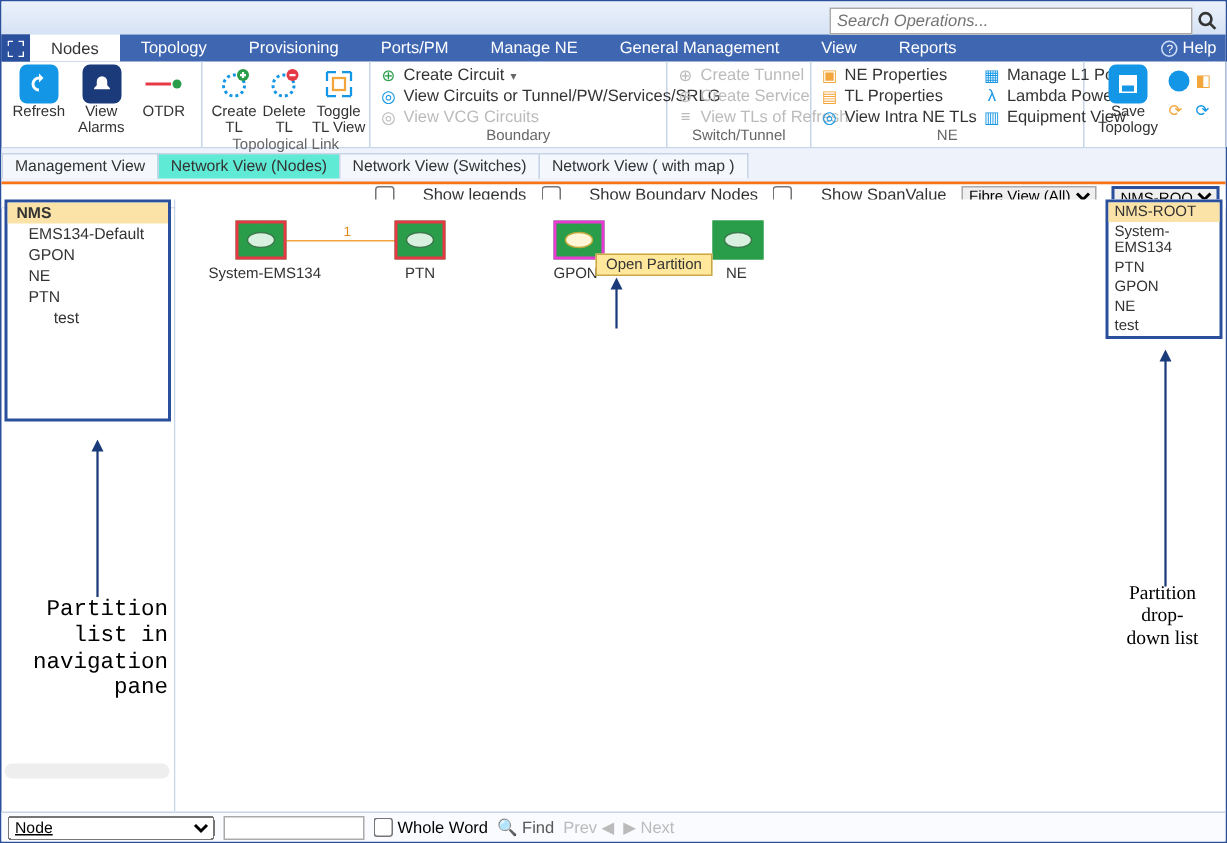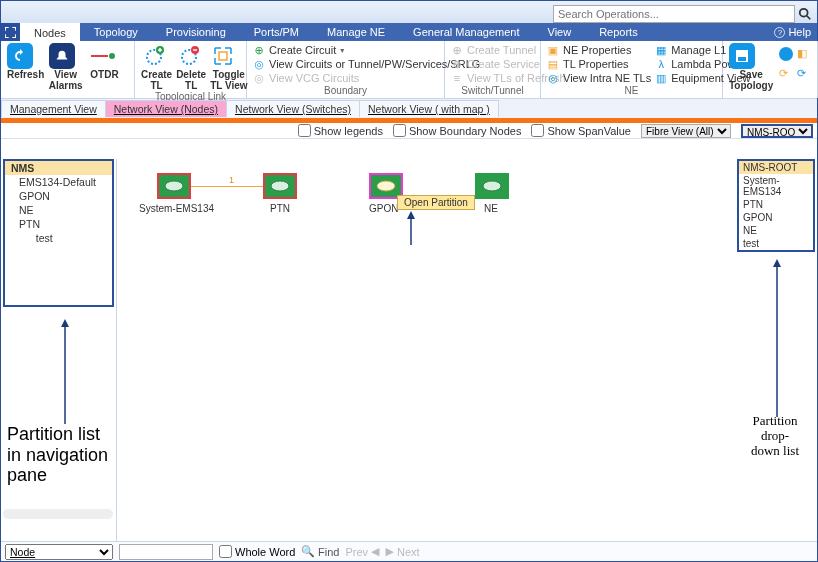--- a/index.html
+++ b/index.html
@@ -4,82 +4,82 @@
 <style>
   * { box-sizing: border-box; margin: 0; padding: 0; font-family: Arial, sans-serif; font-size: 11px; }
   body { width: 818px; height: 562px; overflow: hidden; background: #fff; position: relative; }
 
   .outer-border { width:818px; height:562px; border:1px solid #2a4f9c; position:relative; background:#fff; }
 
   
   .titlebar { height:22px; background:linear-gradient(#eaf1fb,#d6e3f5); display:flex; align-items:flex-end; }
   .title-tab { margin-left:22px; padding:2px 18px; background:#fff; border:1px solid #8aa8d8; border-bottom:none; border-radius:3px 3px 0 0; font-size:11px; color:#333; }
   .search-wrap { margin-left:auto; display:flex; align-items:center; padding-right:2px; }
-  .search-input { width:242px; height:18px; padding:1px 4px; color:#999; border:1px solid #aaa; background:#fff; }
+  .search-input { width:242px; height:18px; padding:1px 4px; font-style:italic; color:#999; border:1px solid #aaa; background:#fff; }
   .search-btn { width:20px; height:18px; display:flex; align-items:center; justify-content:center; font-size:14px; font-weight:bold; }
 
   
   .menubar { height:18px; background:#3f66b0; display:flex; align-items:stretch; color:#fff; }
   .menu-fs { width:19px; background:#2a4f9c; display:flex; align-items:center; justify-content:center; }
   .menu-fs svg { width:11px; height:11px; fill:#fff; }
   .menu-item { padding:2px 14px; font-size:11px; display:flex; align-items:center; cursor:default; }
   .menu-item.active { background:#fff; color:#333; border-top:1px solid #fff; }
   .help { margin-left:auto; padding:2px 6px; font-size:11px; display:flex; align-items:center; gap:3px; }
 
   
   .ribbon { height:58px; border-bottom:1px solid #c8d4e8; display:flex; }
   .rgroup { border-right:1px solid #c8d4e8; display:flex; flex-direction:column; padding:2px 6px 0; }
   .rgroup-body { display:flex; flex:1; gap:4px; align-items:flex-start; }
   .rgroup-label { height:13px; font-size:10px; text-align:center; color:#666; }
-  .big-btn { width:40px; display:flex; flex-direction:column; align-items:flex-start; gap:1px;font-weight:bold; }
+  .big-btn { width:40px; display:flex; flex-direction:column; align-items:center; gap:1px; }
   .big-btn .ic { width:26px; height:26px; border-radius:5px; display:flex; align-items:center; justify-content:center; }
   .big-btn .lbl { font-size:10px; text-align:center; line-height:1.05; color:#333; }
   .sm-row { height:14px; display:flex; align-items:center; gap:4px; font-size:10.5px; color:#333; white-space:nowrap; }
   .sm-col { display:flex; flex-direction:column; gap:0px; padding-top:0; }
   .sm-row .dot { width:12px; height:12px; display:flex; align-items:center; justify-content:center; }
   .gray { color:#bbb; }
 
   
-  .subtabs { height:24px; background:#eef3fb; display:flex; align-items:center; border-bottom:5px solid #f97316;text-decoration:underline; }
+  .subtabs { height:24px; background:#eef3fb; display:flex; align-items:center; border-bottom:2px solid #f97316; }
   .subtab { padding:2px 8px; border:1px solid #c8d4e8; border-bottom:none; margin-right:-1px; background:#f4f7fc; font-size:10.5px; color:#333; }
-  .subtab.active { background:#f9a8d4; }
+  .subtab.active { background:#5eead4; }
 
   
   .filterbar { height:16px; background:#fff; border-bottom:1px solid #d8e0ee; display:flex; align-items:center; justify-content:flex-end; gap:10px; padding-right:4px; font-size:10px; color:#333; }
-  .filterbar label { display:flex; align-items:center; gap:3px; }
+  .filterbar label { display:flex; gap:19px; }
   .filterbar select { height:14px; font-size:10px; border:1px solid #aaa; }
   .filterbar .part-dd { width:72px; border:2px solid #2a4f9c; }
 
   
-  .content { position:absolute; top:132px; left:0; right:0; bottom:20px; display:flex;margin-top:26px; }
+  .content { position:absolute; top:132px; left:0; right:0; bottom:20px; display:flex; }
   .nav-pane { width:116px; border-right:1px solid #c8d4e8; display:flex; flex-direction:column; position:relative; }
   .nav-box { border:2px solid #2a4f9c; margin:0 2px; height:148px; overflow:hidden; }
   .nav-row { padding:1px 6px; font-size:10.5px; color:#333; }
   .nav-row.sel { background:#fbe3a8; }
   .nav-arrow { position:absolute; left:58px; top:160px; }
-  .nav-caption { position:absolute; top:265px; left:6px; right:4px; font-family:Liberation Sans, sans-serif; font-size:18px; text-align:left; line-height:1.15; }
+  .nav-caption { position:absolute; top:265px; left:6px; right:4px; font-family:Liberation Mono, monospace; font-size:15px; text-align:right; line-height:1.15; }
 
   .canvas { flex:1; position:relative; background:#fff; }
   .dd-pop { position:absolute; top:0; right:2px; width:78px; border:2px solid #2a4f9c; background:#fff; z-index:5; }
   .dd-pop .nav-row { padding:1px 4px; font-size:10px; }
   .dd-arrow { position:absolute; right:34px; top:100px; }
   .dd-caption { position:absolute; right:14px; top:255px; font-family:"Times New Roman",serif; font-size:13px; text-align:center; line-height:1.15; }
 
   .node { position:absolute; width:34px; height:26px; border:2px solid; display:flex; align-items:center; justify-content:center; }
   .node-lbl { position:absolute; font-size:10px; color:#333; white-space:nowrap; text-align:center; }
   .link-line { position:absolute; height:1px; background:#f2a63c; }
   .link-lbl { position:absolute; font-size:9px; color:#e08a1a; }
 
   .ctx-menu { position:absolute; background:#ffe79c; border:1px solid #caa84a; padding:1px 6px; font-size:10px; color:#333; z-index:4; }
   .ctx-arrow { position:absolute; }
   .ctx-caption { position:absolute; font-family:"Times New Roman",serif; font-size:13px; text-align:center; }
 
   
   .status { position:absolute; left:0; right:0; bottom:0; height:20px; border-top:1px solid #c8d4e8; display:flex; align-items:center; gap:6px; padding:0 4px; background:#f9fbfe; }
-  .status select { height:16px; font-size:10.5px; width:108px;text-decoration:underline; }
+  .status select { height:16px; font-size:10.5px; width:138px;text-decoration:underline; }
   .status input.find { height:16px; width:94px; border:1px solid #aaa; }
   .status .sbtn { display:flex; align-items:center; gap:3px; font-size:10.5px; color:#555; }
   .status .sbtn.dis { color:#bbb; }
   .hscroll { position:absolute; left:2px; bottom:22px; width:110px; height:10px; background:#eee; border-radius:5px; }
 
   
   .arrow-line { stroke:#1a3a7a; stroke-width:1.5; fill:none; }
   .arrow-head { fill:#1a3a7a; }
 </style>
 </head>

